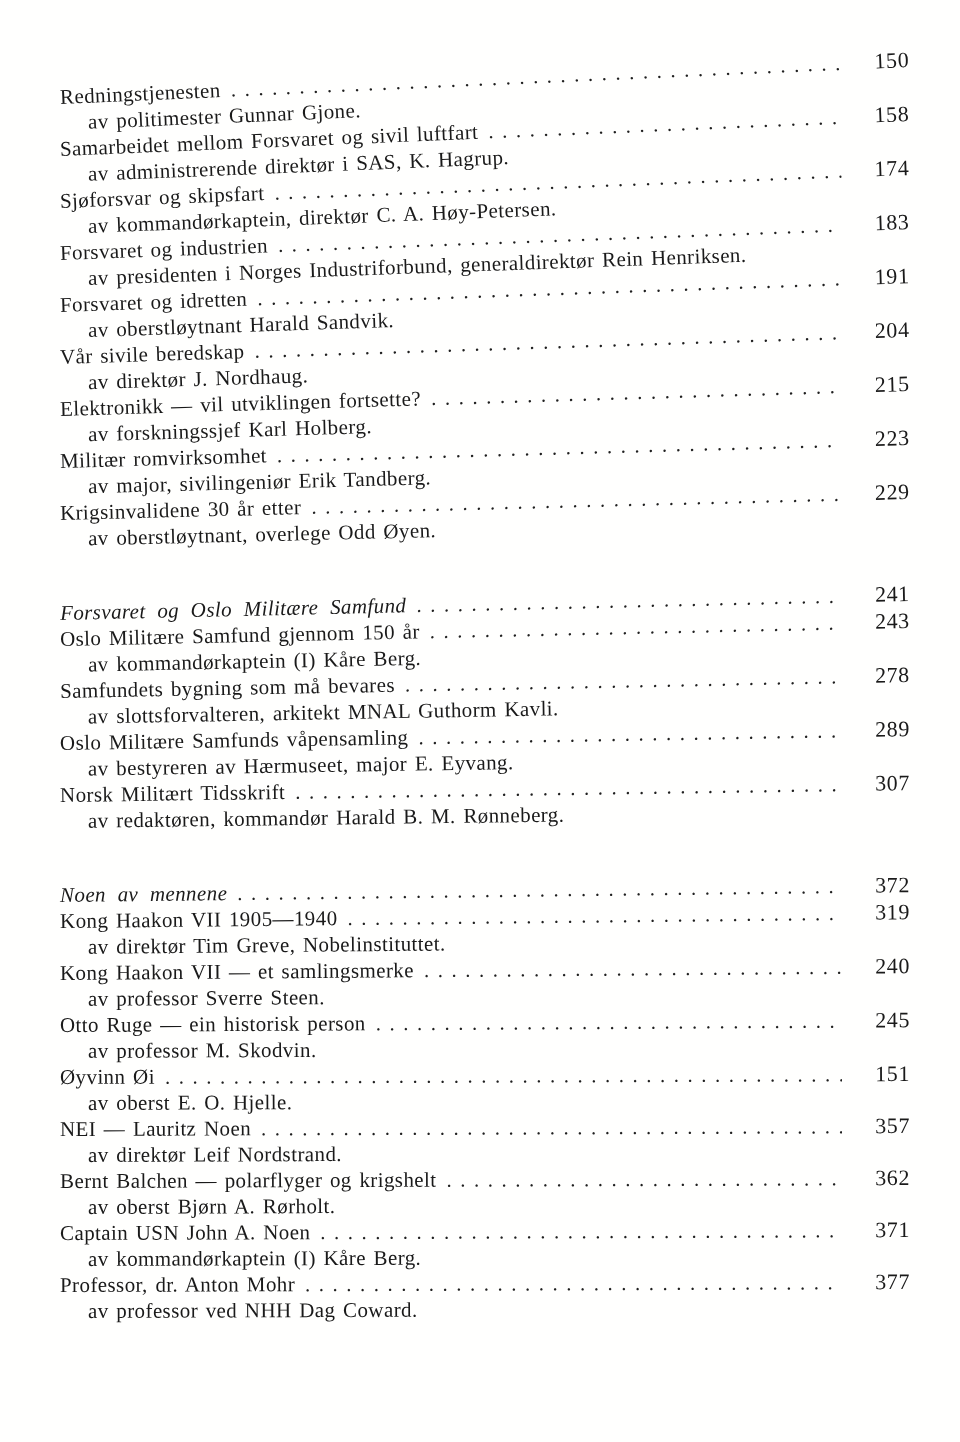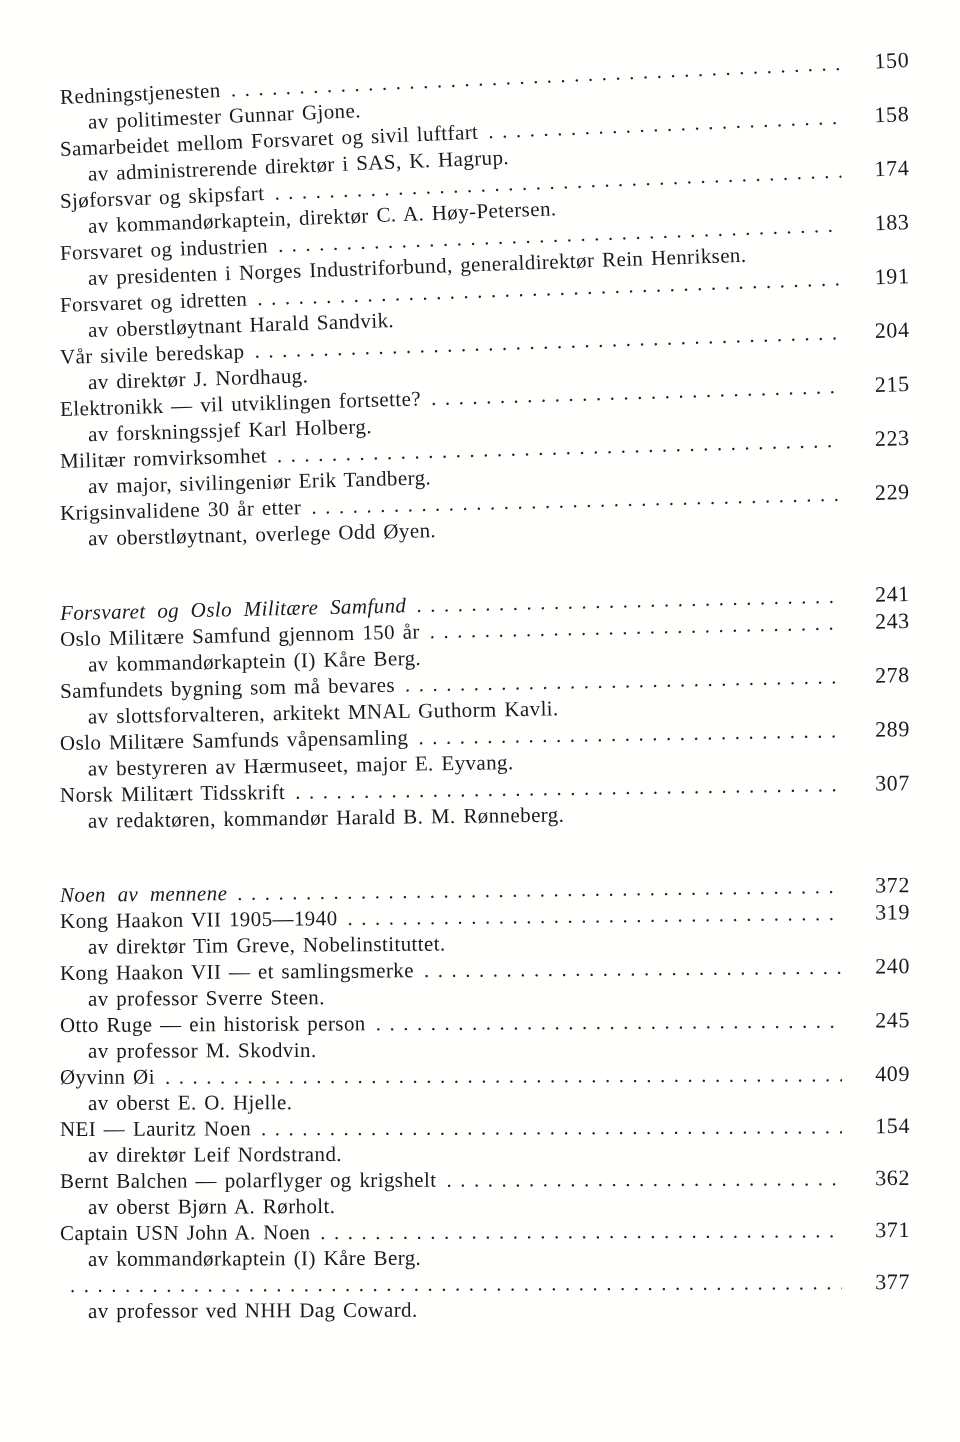--- a/index.html
+++ b/index.html
@@ -197,29 +197,29 @@
             <span class="title">Otto Ruge — ein historisk person</span>
             <span class="dots">..........................................................................................</span>
             <span class="pnum">245</span>
           </div>
           <div class="line byline" style="transform: rotate(-0.256deg);">av professor M. Skodvin.</div>
         </div>
         <div class="entry">
           <div class="line title-line" style="transform: rotate(-0.2deg);">
             <span class="title">Øyvinn Øi</span>
             <span class="dots">..........................................................................................</span>
-            <span class="pnum">409</span>
+            <span class="pnum">151</span>
           </div>
           <div class="line byline" style="transform: rotate(-0.2deg);">av oberst E. O. Hjelle.</div>
         </div>
         <div class="entry">
           <div class="line title-line" style="transform: rotate(-0.2deg);">
             <span class="title">NEI — Lauritz Noen</span>
             <span class="dots">..........................................................................................</span>
-            <span class="pnum">154</span>
+            <span class="pnum">357</span>
           </div>
           <div class="line byline" style="transform: rotate(-0.2deg);">av direktør Leif Nordstrand.</div>
         </div>
         <div class="entry">
           <div class="line title-line" style="transform: rotate(-0.2deg);">
             <span class="title">Bernt Balchen — polarflyger og krigshelt</span>
             <span class="dots">..........................................................................................</span>
             <span class="pnum">362</span>
           </div>
           <div class="line byline" style="transform: rotate(-0.2deg);">av oberst Bjørn A. Rørholt.</div>
@@ -227,20 +227,21 @@
         <div class="entry">
           <div class="line title-line" style="transform: rotate(-0.2deg);">
             <span class="title">Captain USN John A. Noen</span>
             <span class="dots">..........................................................................................</span>
             <span class="pnum">371</span>
           </div>
           <div class="line byline" style="transform: rotate(-0.2deg);">av kommandørkaptein (I) Kåre Berg.</div>
         </div>
         <div class="entry">
           <div class="line title-line" style="transform: rotate(-0.2deg);">
+            <span class="title">Professor, dr. Anton Mohr</span>
             <span class="dots">..........................................................................................</span>
             <span class="pnum">377</span>
           </div>
           <div class="line byline" style="transform: rotate(-0.2deg);">av professor ved NHH Dag Coward.</div>
         </div>
       </section>
     </main>
 </div>
 
 </body></html>

